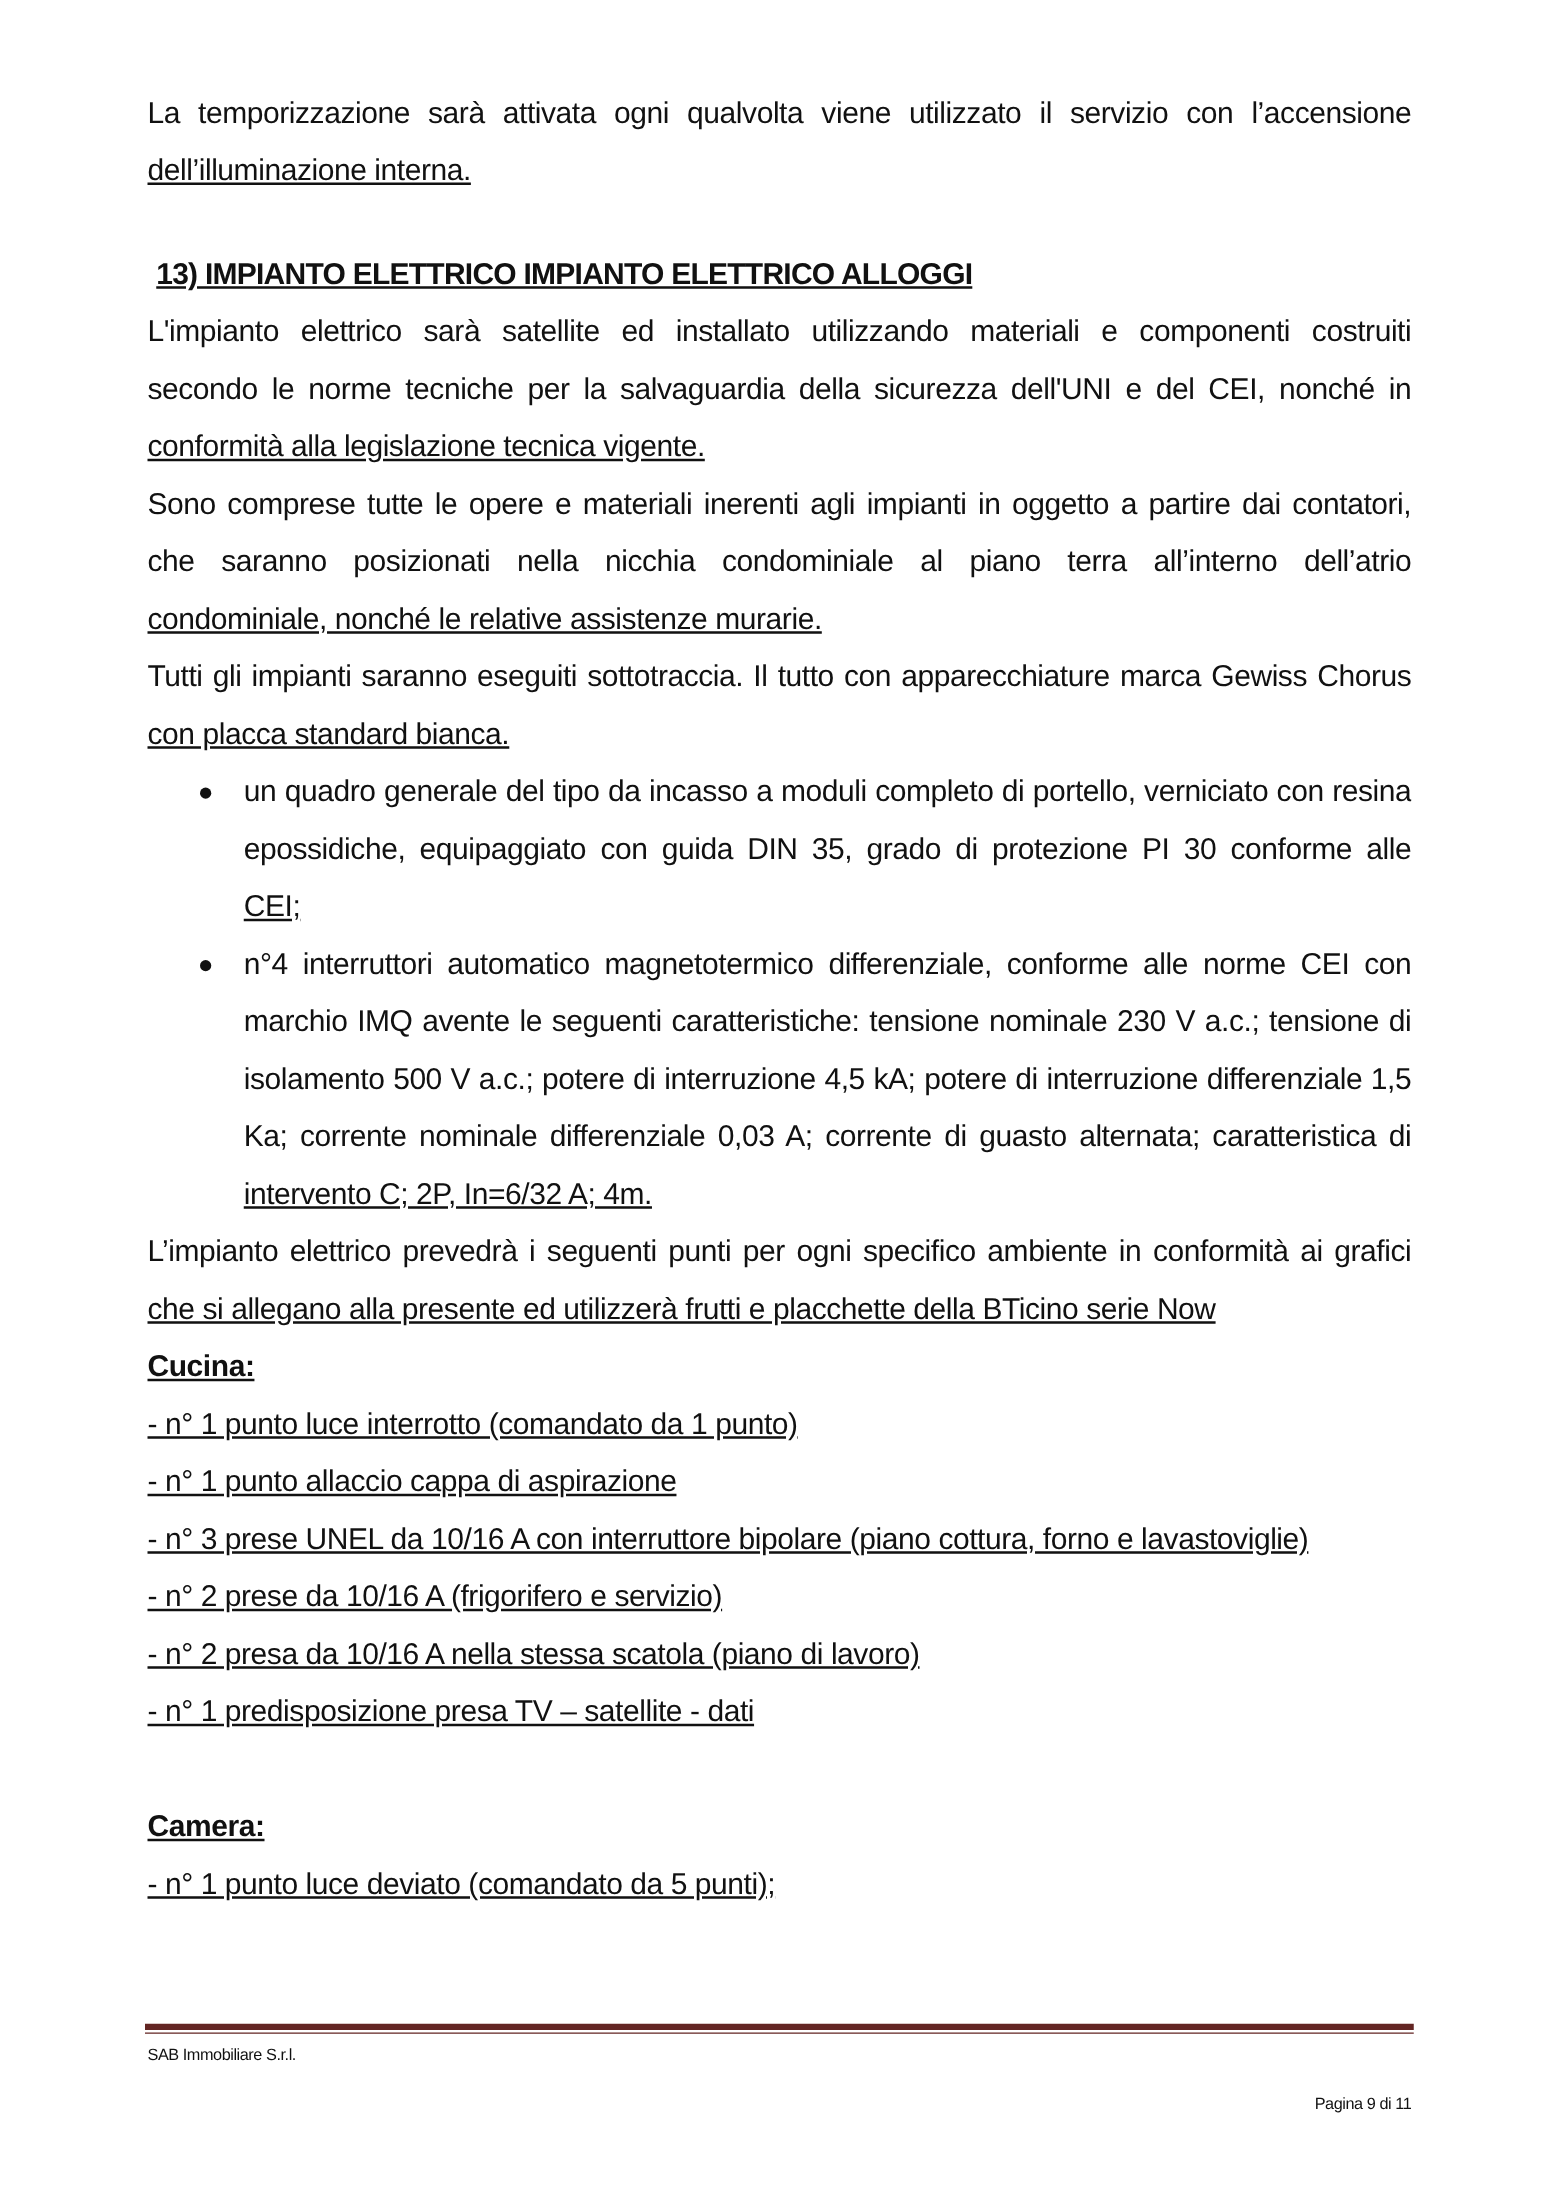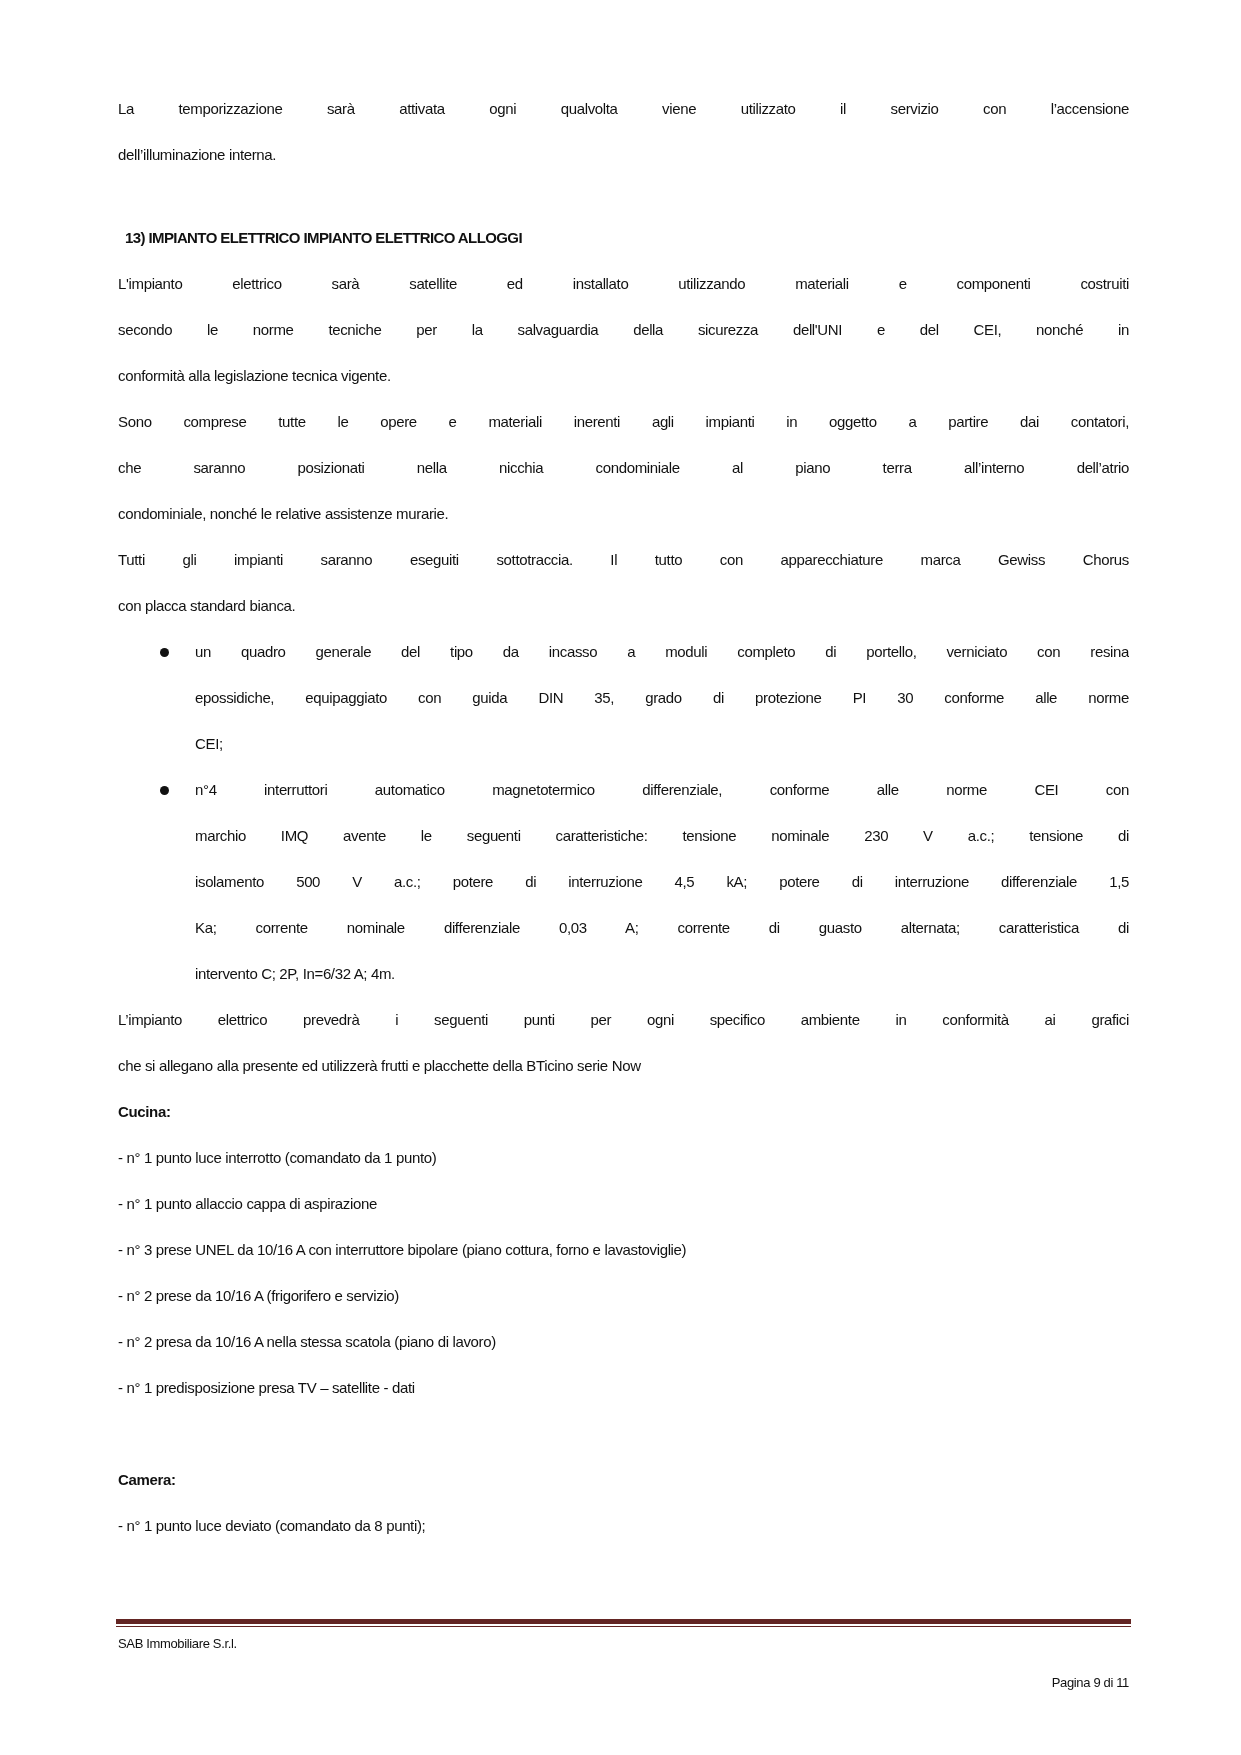--- a/index.html
+++ b/index.html
@@ -2,25 +2,25 @@
 <html><head>
 <meta charset="utf-8">
 <style>
   html, body { margin: 0; padding: 0; background: #ffffff; }
   body { width: 1241px; height: 1755px; position: relative; overflow: hidden; }
   .page {
     position: absolute; left: 0; top: 0; width: 1241px; height: 1755px; background: #fff;
     font-family: "Liberation Sans", sans-serif; color: #111;
   }
   .content {
-    position: absolute; left: 118px; top: 86px; width: 1011px;
-    font-size: 15px; letter-spacing: -0.35px; word-spacing: 0px;
+    position: absolute; left: 118px; top: 68px; width: 1011px;
+    font-size: 24px; letter-spacing: -0.35px; word-spacing: 0px;
   }
   .line {
-    height: 46px; line-height: 46px; white-space: nowrap; overflow: visible;
+    height: 46px; line-height: 46px; white-space: nowrap; overflow: visible; text-decoration: underline;
   }
   .just {
     text-align: justify; text-align-last: justify; white-space: normal;
     height: 46px; line-height: 46px; overflow: hidden;
   }
   .gap { height: 37px; }
   .gap2 { height: 46px; }
   .heading { font-weight: bold; padding-left: 7px; letter-spacing: -0.6px; }
   .subhead { font-weight: bold; }
   .bullet-item { position: relative; padding-left: 77px; }
@@ -88,21 +88,21 @@
     <div class="line">- n° 1 punto luce interrotto (comandato da 1 punto)</div>
     <div class="line">- n° 1 punto allaccio cappa di aspirazione</div>
     <div class="line">- n° 3 prese UNEL da 10/16 A con interruttore bipolare (piano cottura, forno e lavastoviglie)</div>
     <div class="line">- n° 2 prese da 10/16 A (frigorifero e servizio)</div>
     <div class="line">- n° 2 presa da 10/16 A nella stessa scatola (piano di lavoro)</div>
     <div class="line">- n° 1 predisposizione presa TV – satellite - dati</div>
 
     <div class="gap2"></div>
 
     <div class="line subhead">Camera:</div>
-    <div class="line">- n° 1 punto luce deviato (comandato da 8 punti);</div>
+    <div class="line">- n° 1 punto luce deviato (comandato da 5 punti);</div>
   </div>
 
   <div class="footer-rule">
     <div class="thick"></div>
     <div class="sep"></div>
     <div class="thin"></div>
   </div>
   <div class="footer-left">SAB Immobiliare S.r.l.</div>
   <div class="footer-right">Pagina 9 di 11</div>
 </div>

